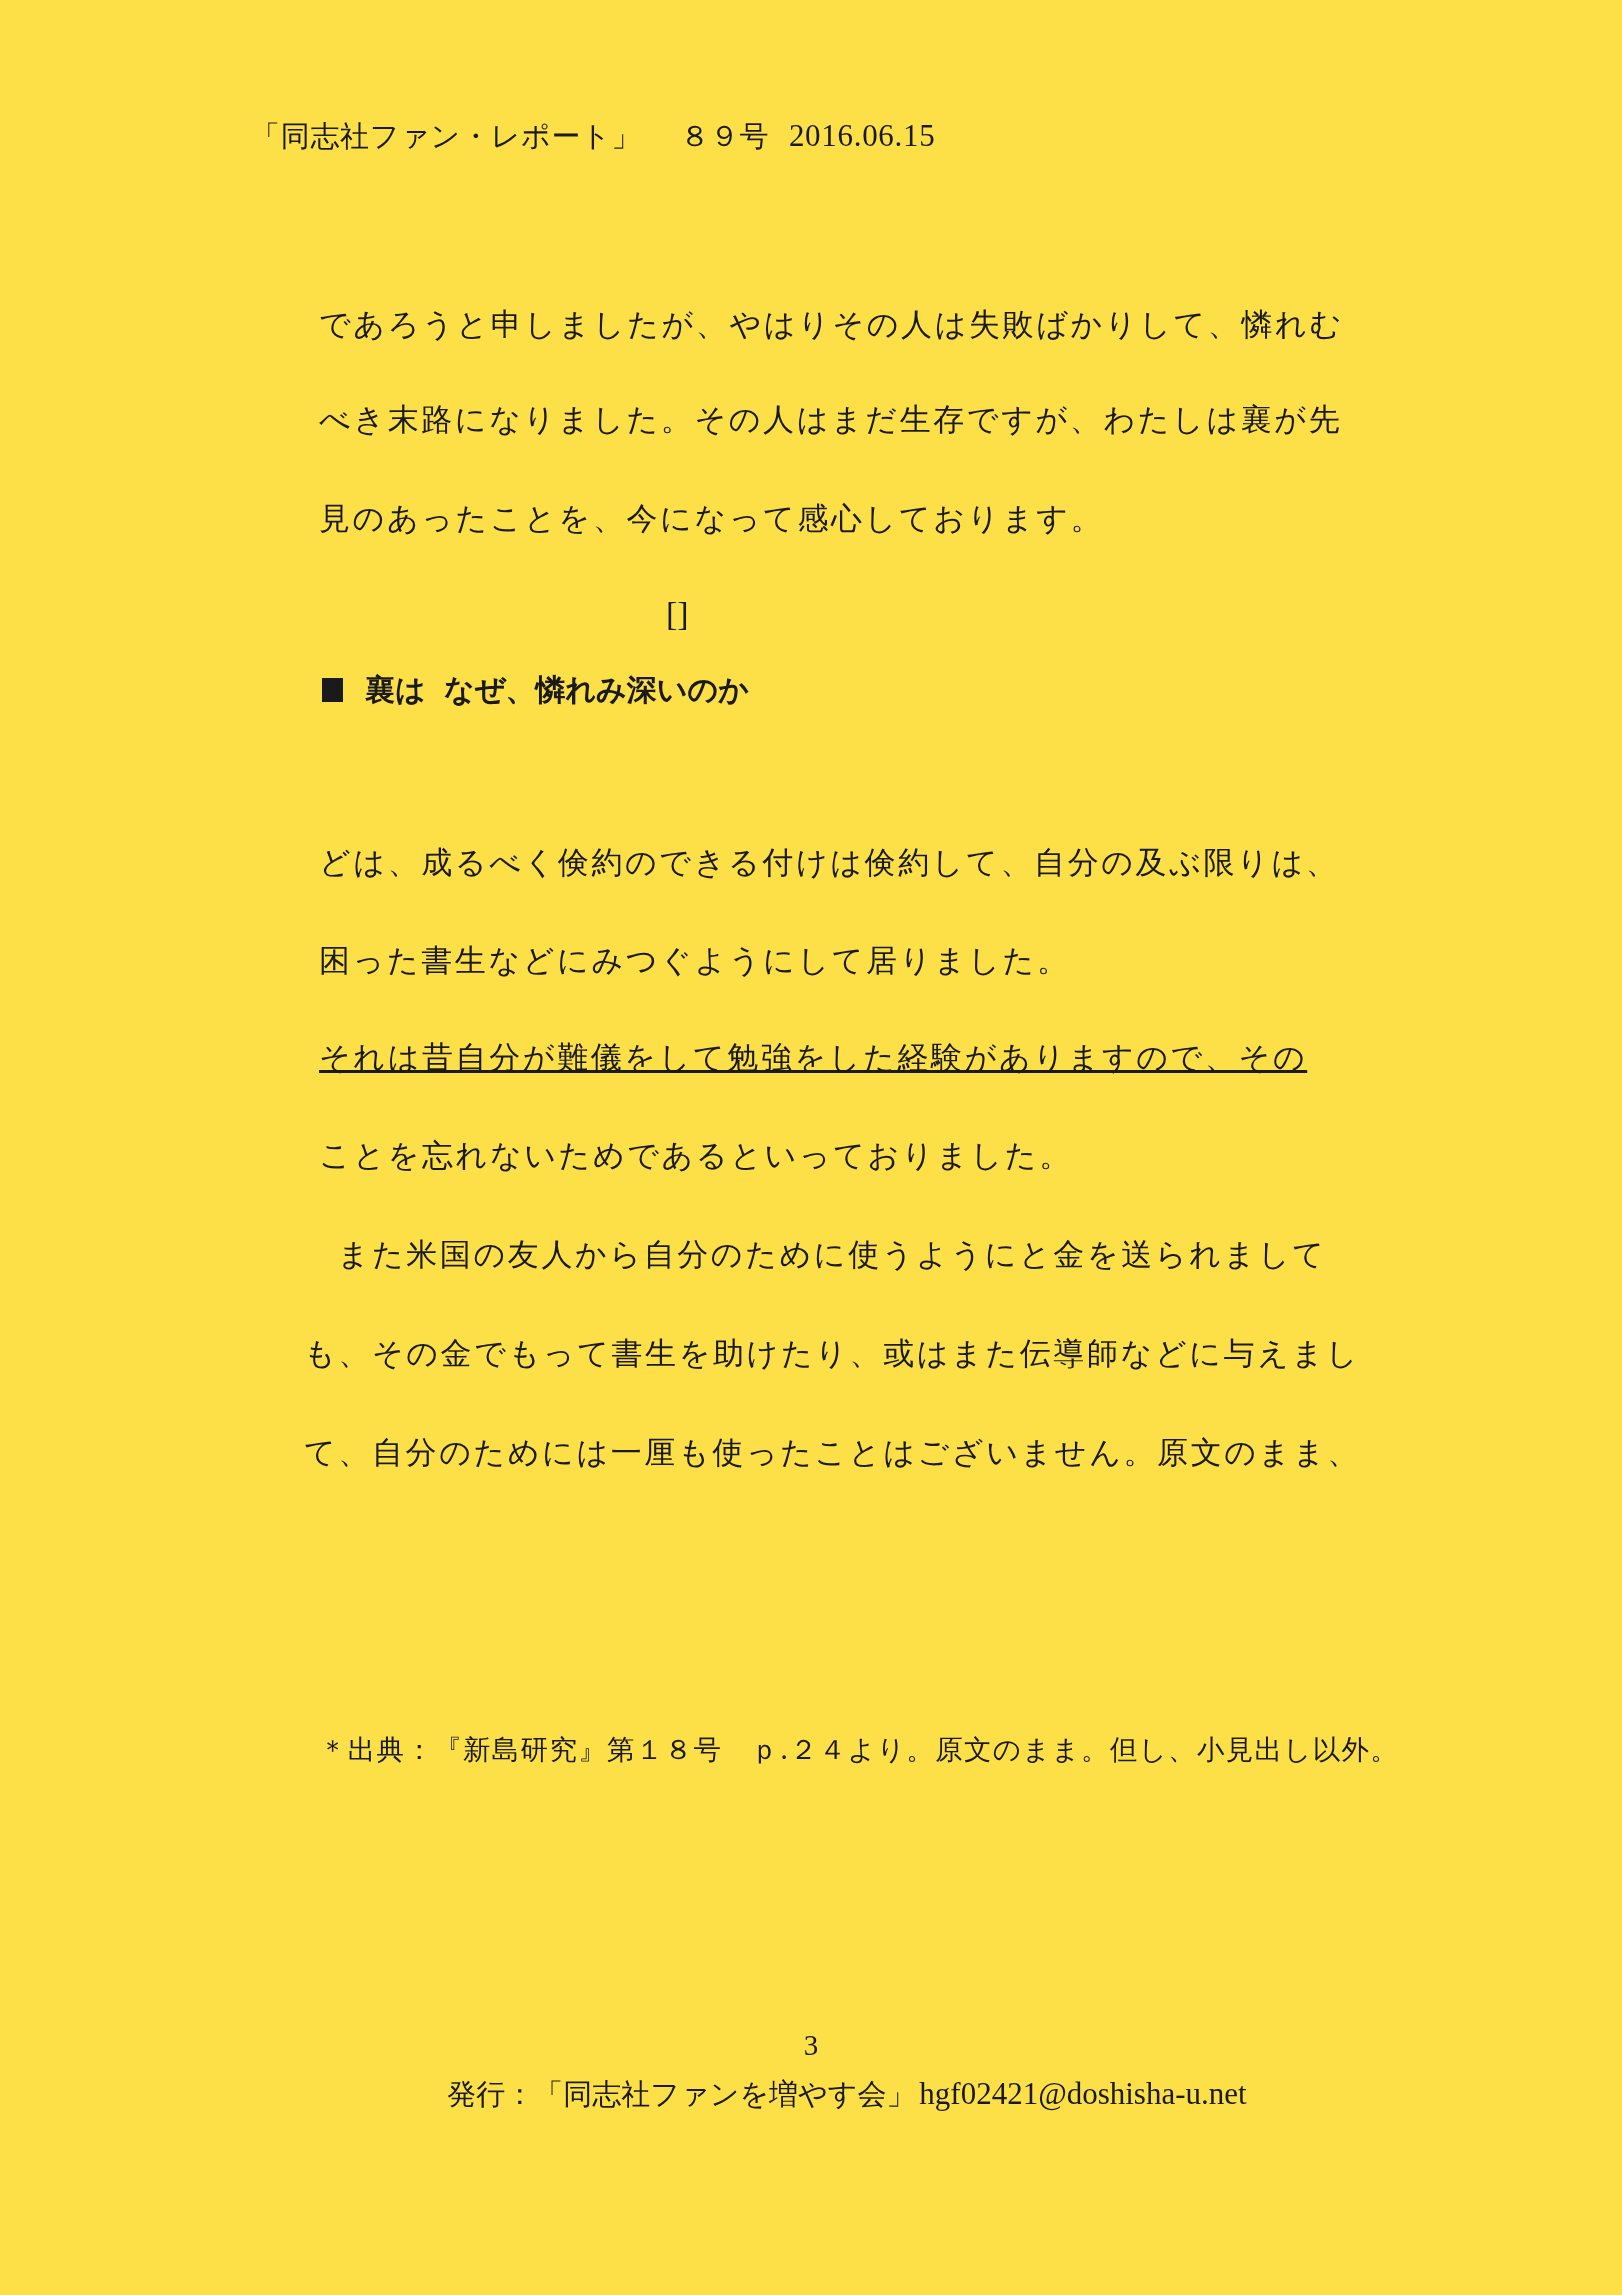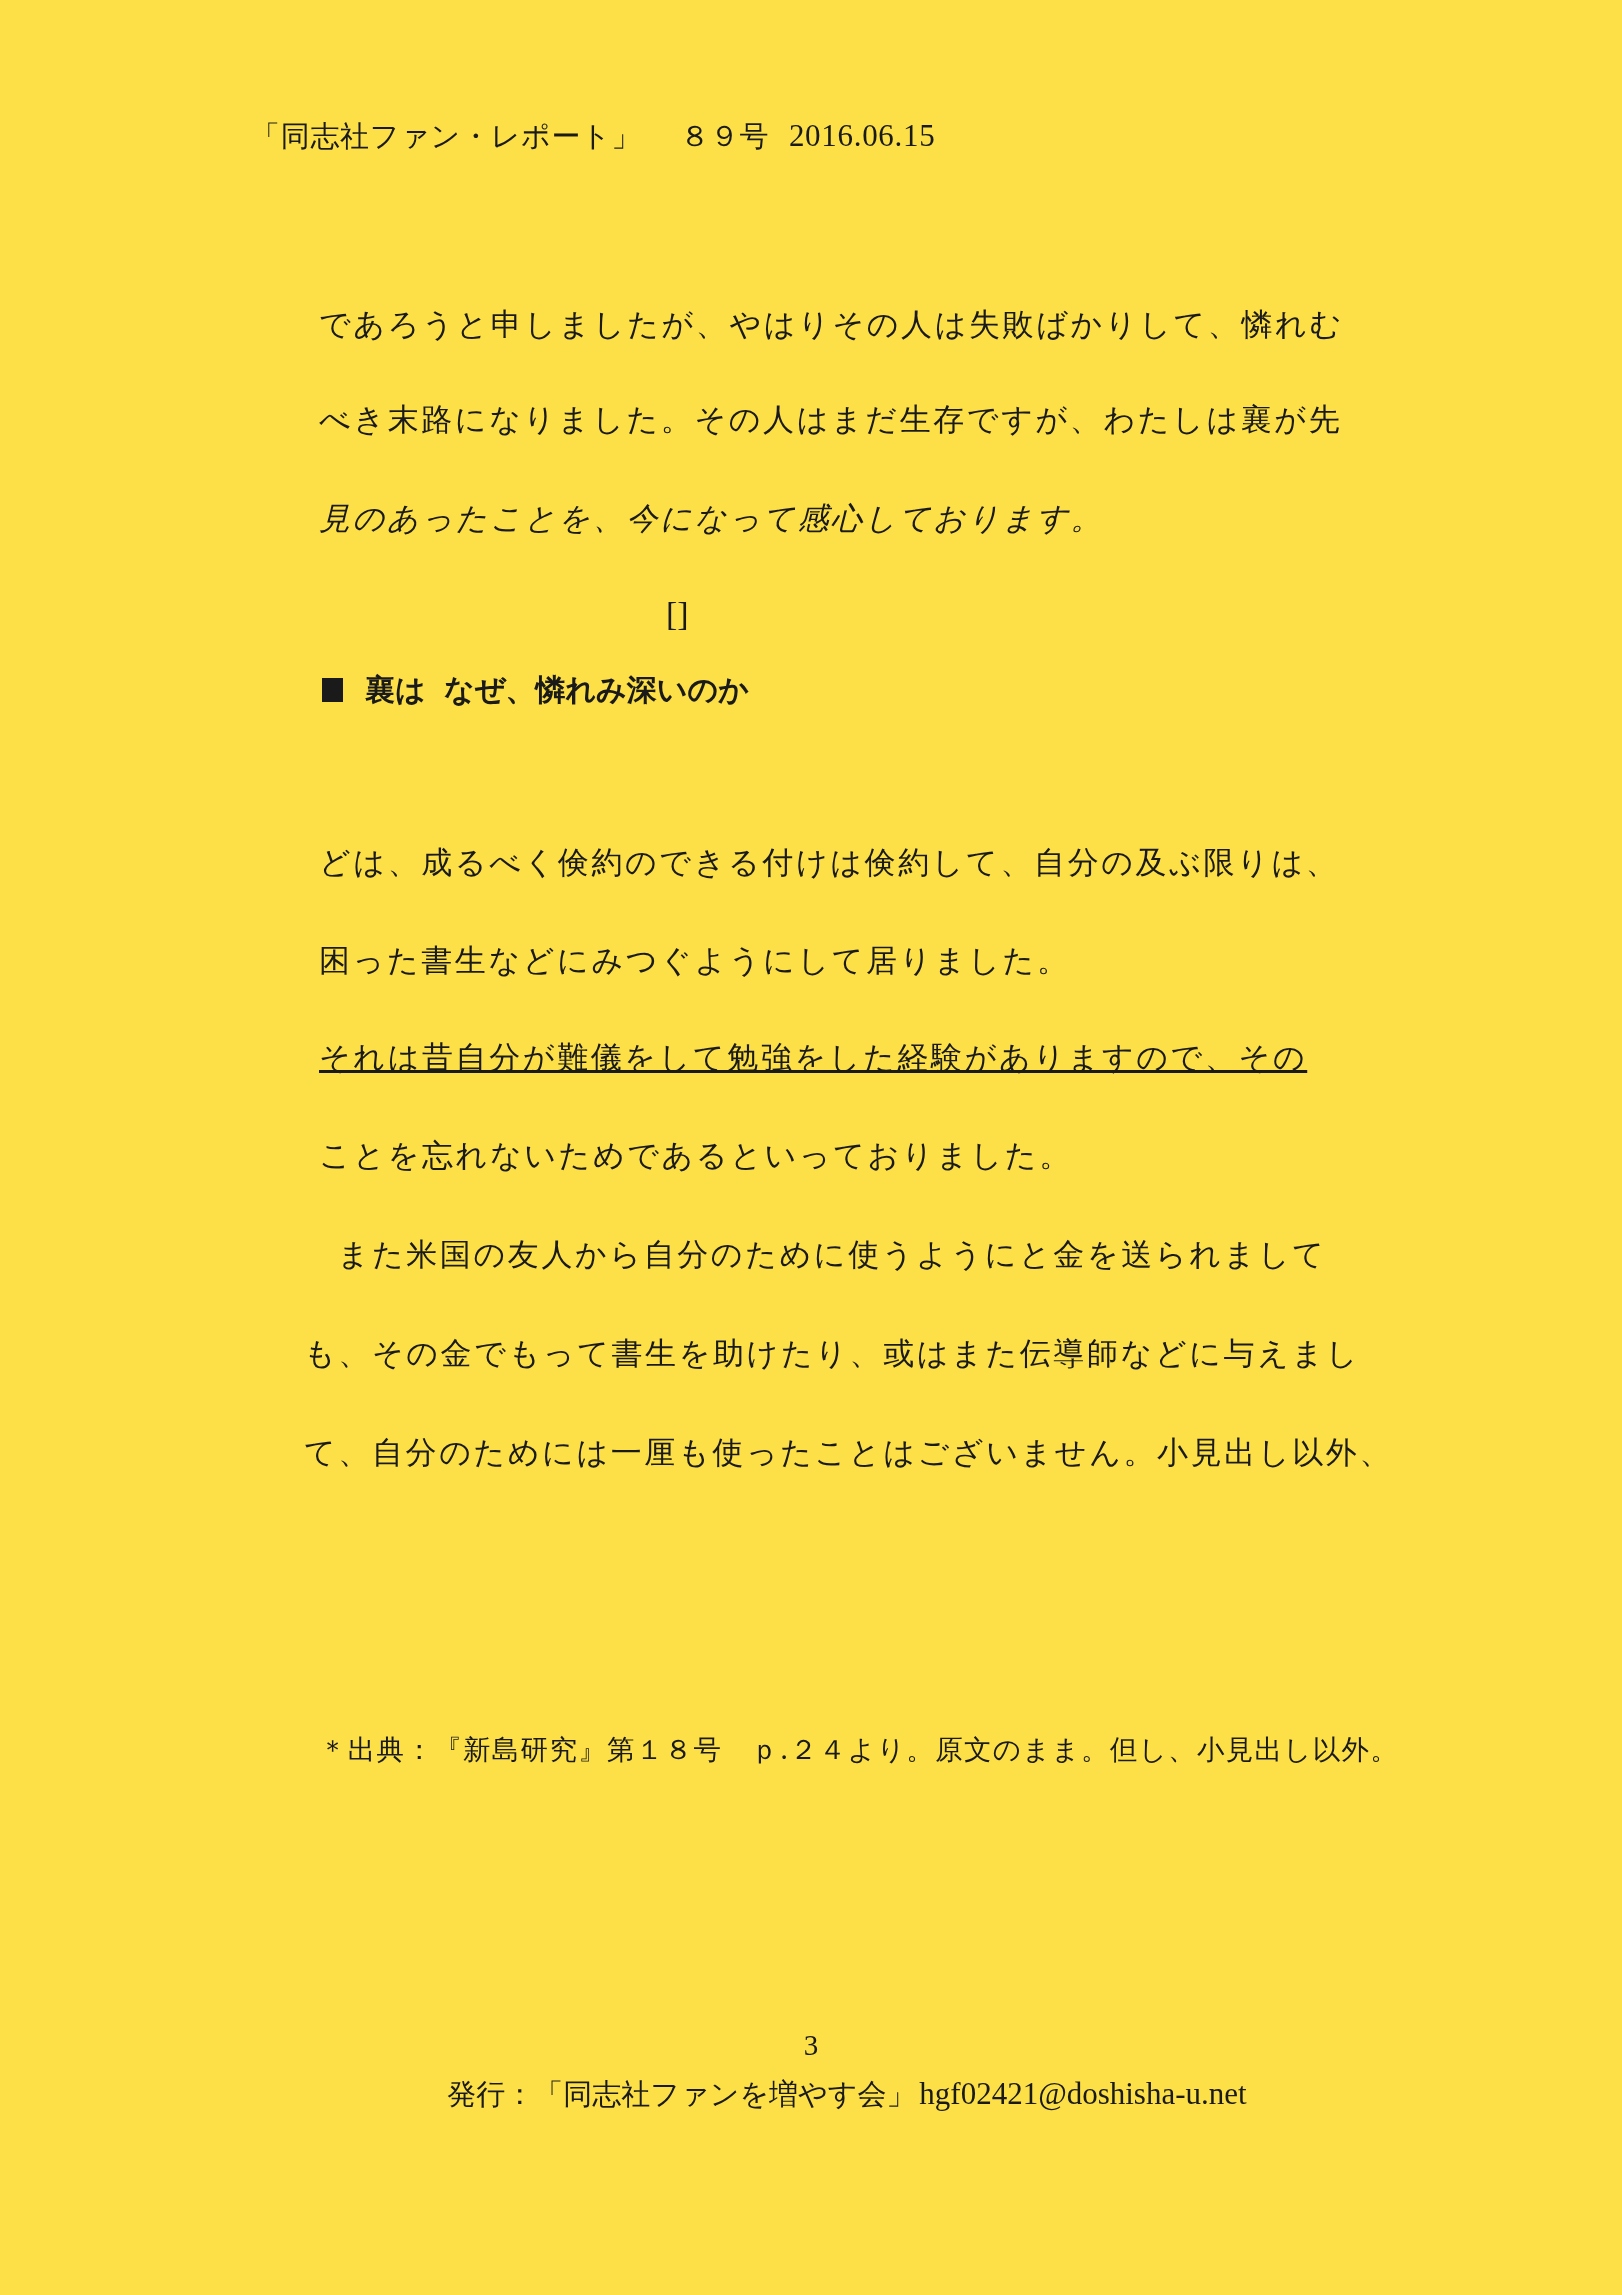--- a/index.html
+++ b/index.html
@@ -98,38 +98,38 @@
 <body>
 
 <div class="page">
 
   <div class="line header">
     <span>「同志社ファン・レポート」</span><span class="issue">８９号</span><span class="date">2016.06.15</span>
   </div>
 
   <div class="line body-line" style="left:319px; top:309px;">であろうと申しましたが、やはりその人は失敗ばかりして、憐れむ</div>
   <div class="line body-line" style="left:319px; top:404px;">べき末路になりました。その人はまだ生存ですが、わたしは襄が先</div>
-  <div class="line body-line" style="left:319px; top:503px;font-style:italic;">見のあったことを、今になって感心しております。</div>
+  <div class="line body-line" style="left:319px; top:503px;">見のあったことを、今になって感心しております。</div>
 
   <div class="line bracket">[]</div>
 
   <div class="line heading">
     <span class="square"></span>
     <span>襄は</span>
     <span class="gap"></span>
     <span>なぜ、憐れみ深いのか</span>
   </div>
 
   <div class="line body-line" style="left:319px; top:847px;">どは、成るべく倹約のできる付けは倹約して、自分の及ぶ限りは、</div>
   <div class="line body-line" style="left:319px; top:945px;">困った書生などにみつぐようにして居りました。</div>
   <div class="line body-line" style="left:319px; top:1042px;text-decoration:underline;">それは昔自分が難儀をして勉強をした経験がありますので、その</div>
   <div class="line body-line" style="left:319px; top:1140px;">ことを忘れないためであるといっておりました。</div>
   <div class="line body-line" style="left:304px; top:1239px;">　また米国の友人から自分のために使うようにと金を送られまして</div>
   <div class="line body-line" style="left:304px; top:1338px;">も、その金でもって書生を助けたり、或はまた伝導師などに与えまし</div>
-  <div class="line body-line" style="left:304px; top:1437px;">て、自分のためには一厘も使ったことはございません。小見出し以外、</div>
+  <div class="line body-line" style="left:304px; top:1437px;">て、自分のためには一厘も使ったことはございません。原文のまま、</div>
 
   <div class="line footnote">＊出典：『新島研究』第１８号　ｐ.２４より。原文のまま。但し、小見出し以外。</div>
 
   <div class="line page-number">3</div>
 
   <div class="line publisher">
     <span>発行：「同志社ファンを増やす会」</span><span class="email">hgf02421@doshisha-u.net</span>
   </div>
 
 </div>

